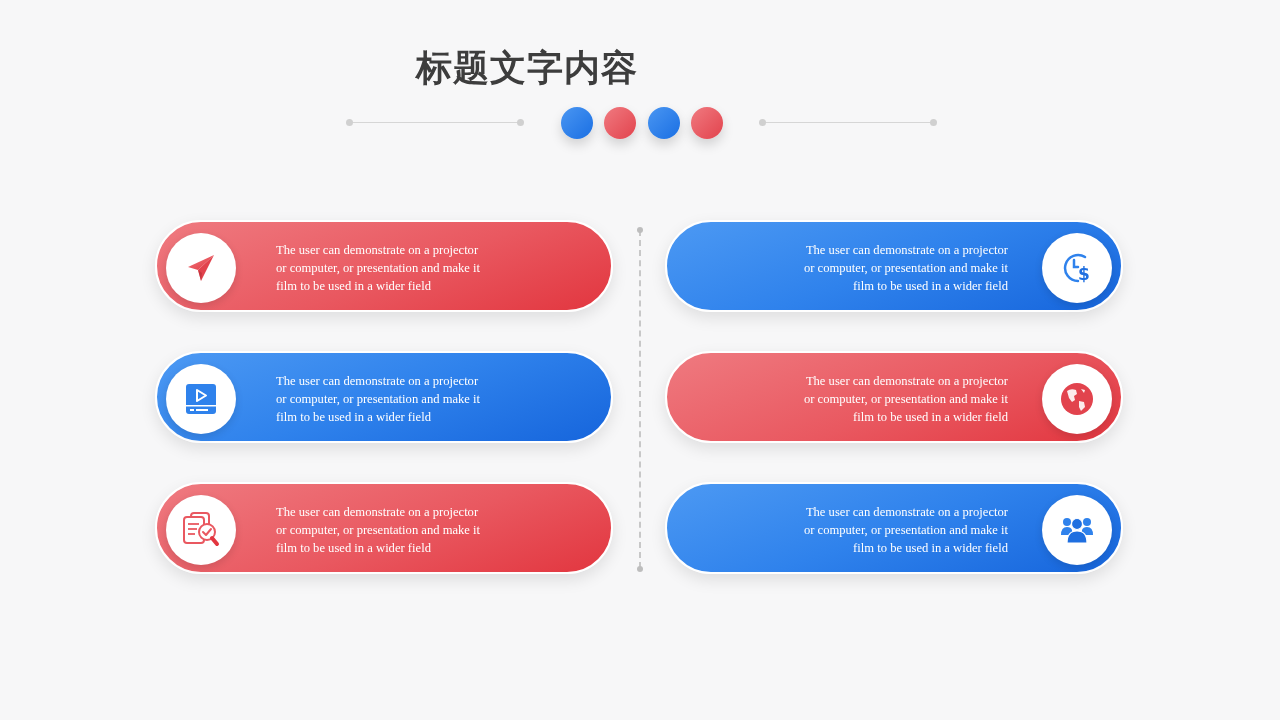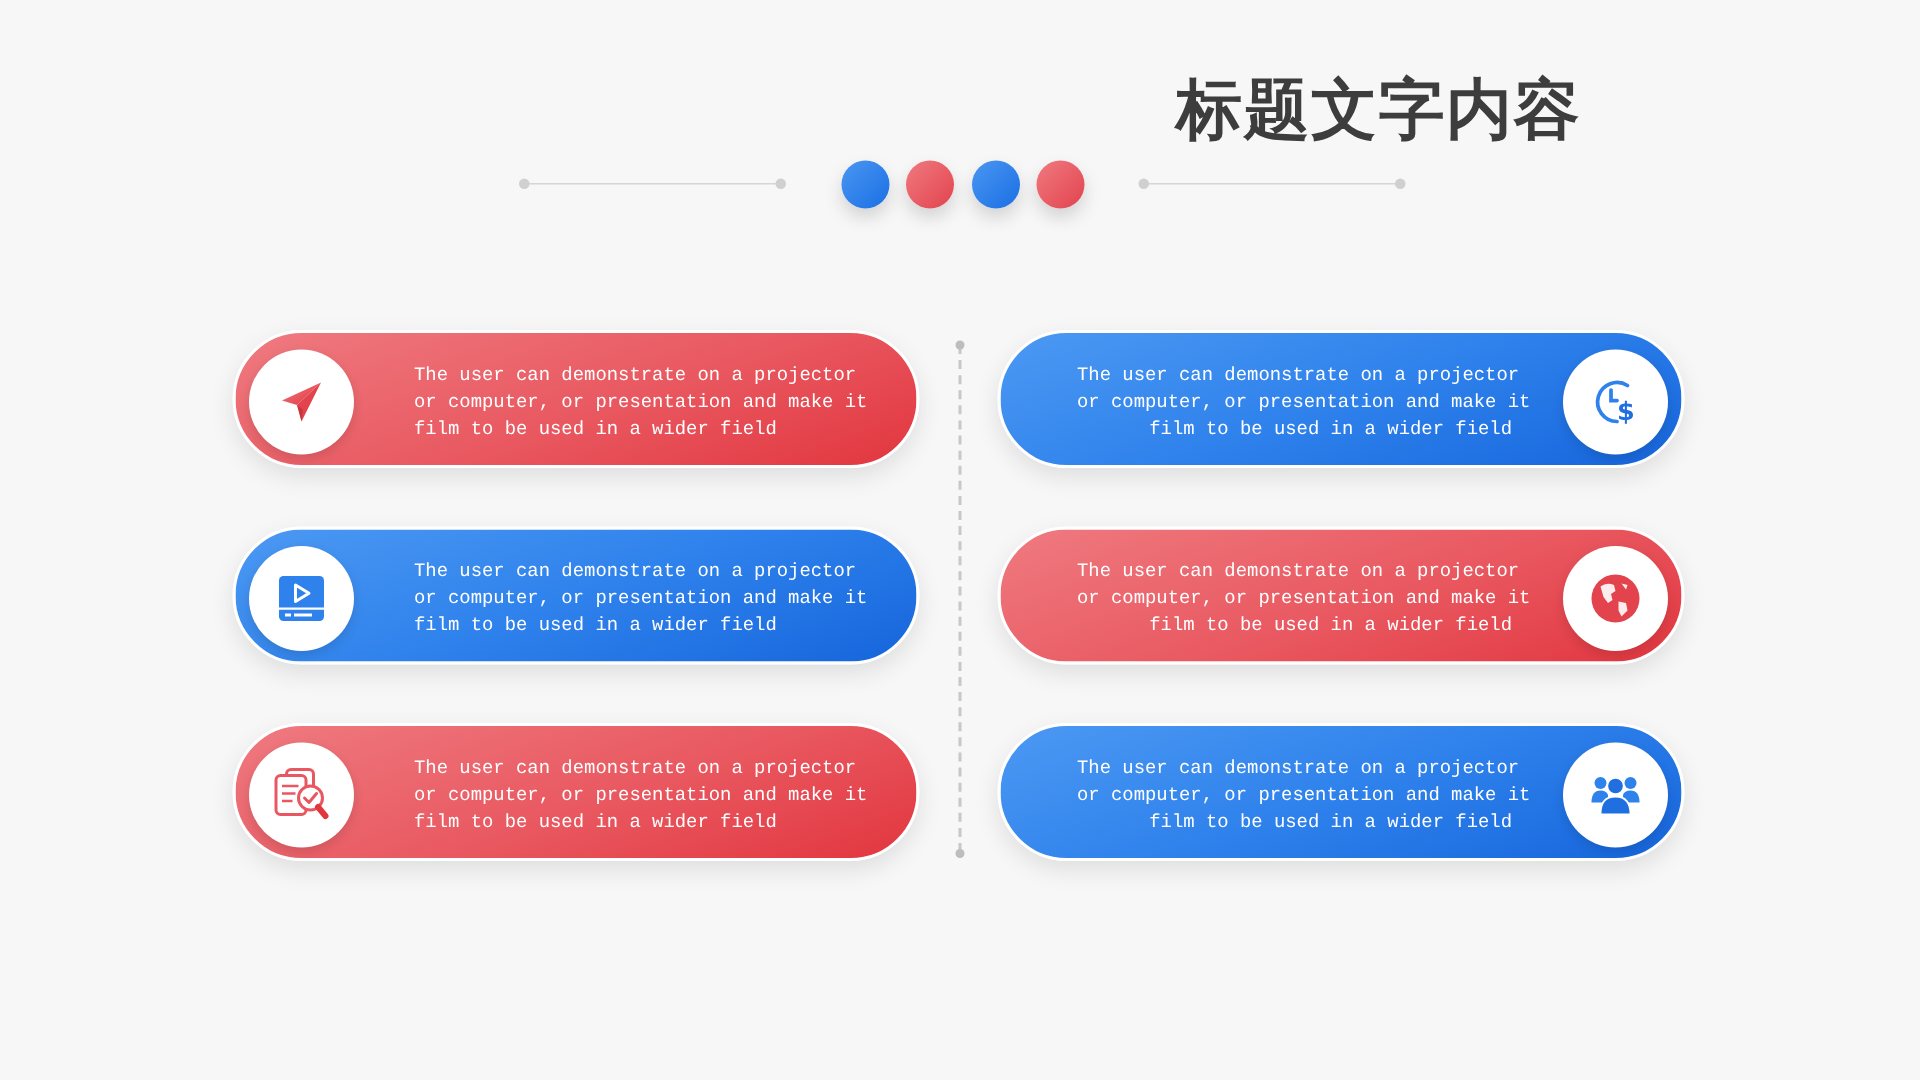--- a/index.html
+++ b/index.html
@@ -4,21 +4,21 @@
 <style>
   * { box-sizing: border-box; margin: 0; padding: 0; }
   html, body { width: 1280px; height: 720px; overflow: hidden; }
   body {
     background: #f7f7f8;
     font-family: "Liberation Sans", "DejaVu Sans", sans-serif;
     position: relative;
   }
   .title {
     position: absolute; left: 0; top: 44px; width: 1054px;
-    text-align: right; font-size: 44px; font-weight: bold;
+    text-align: center; font-size: 36px; font-weight: bold;
     color: #3d3d3d; letter-spacing: 1px;
     font-family: "DejaVu Sans", sans-serif;
   }
   .deco-line {
     position: absolute; top: 122px; height: 1px; background: #d6d6d6;
   }
   .deco-line::before, .deco-line::after {
     content: ""; position: absolute; top: -3px; width: 7px; height: 7px;
     border-radius: 50%; background: #d0d0d0;
   }
@@ -53,21 +53,21 @@
     background: #ffffff;
     box-shadow: 0 3px 8px rgba(0,0,0,0.12);
     display: flex; align-items: center; justify-content: center;
   }
   .pill.left .icon-circle { left: 9px; }
   .pill.right .icon-circle { right: 9px; }
 
   .pill-text {
     position: absolute; top: 19px; width: 290px;
     color: #ffffff; font-size: 13.5px; line-height: 18px;
-    font-family: Liberation Mono, monospace; font-size: 12.6px;
+    font-family: Liberation Serif, serif; font-size: 12.6px;
   }
   .pill.left .pill-text { left: 119px; text-align: left; }
   .pill.right .pill-text { right: 113px; text-align: right; }
   .pill-text span { display: block; white-space: nowrap; }
 </style>
 </head>
 <body>
 
 <div class="title">标题文字内容</div>
 

